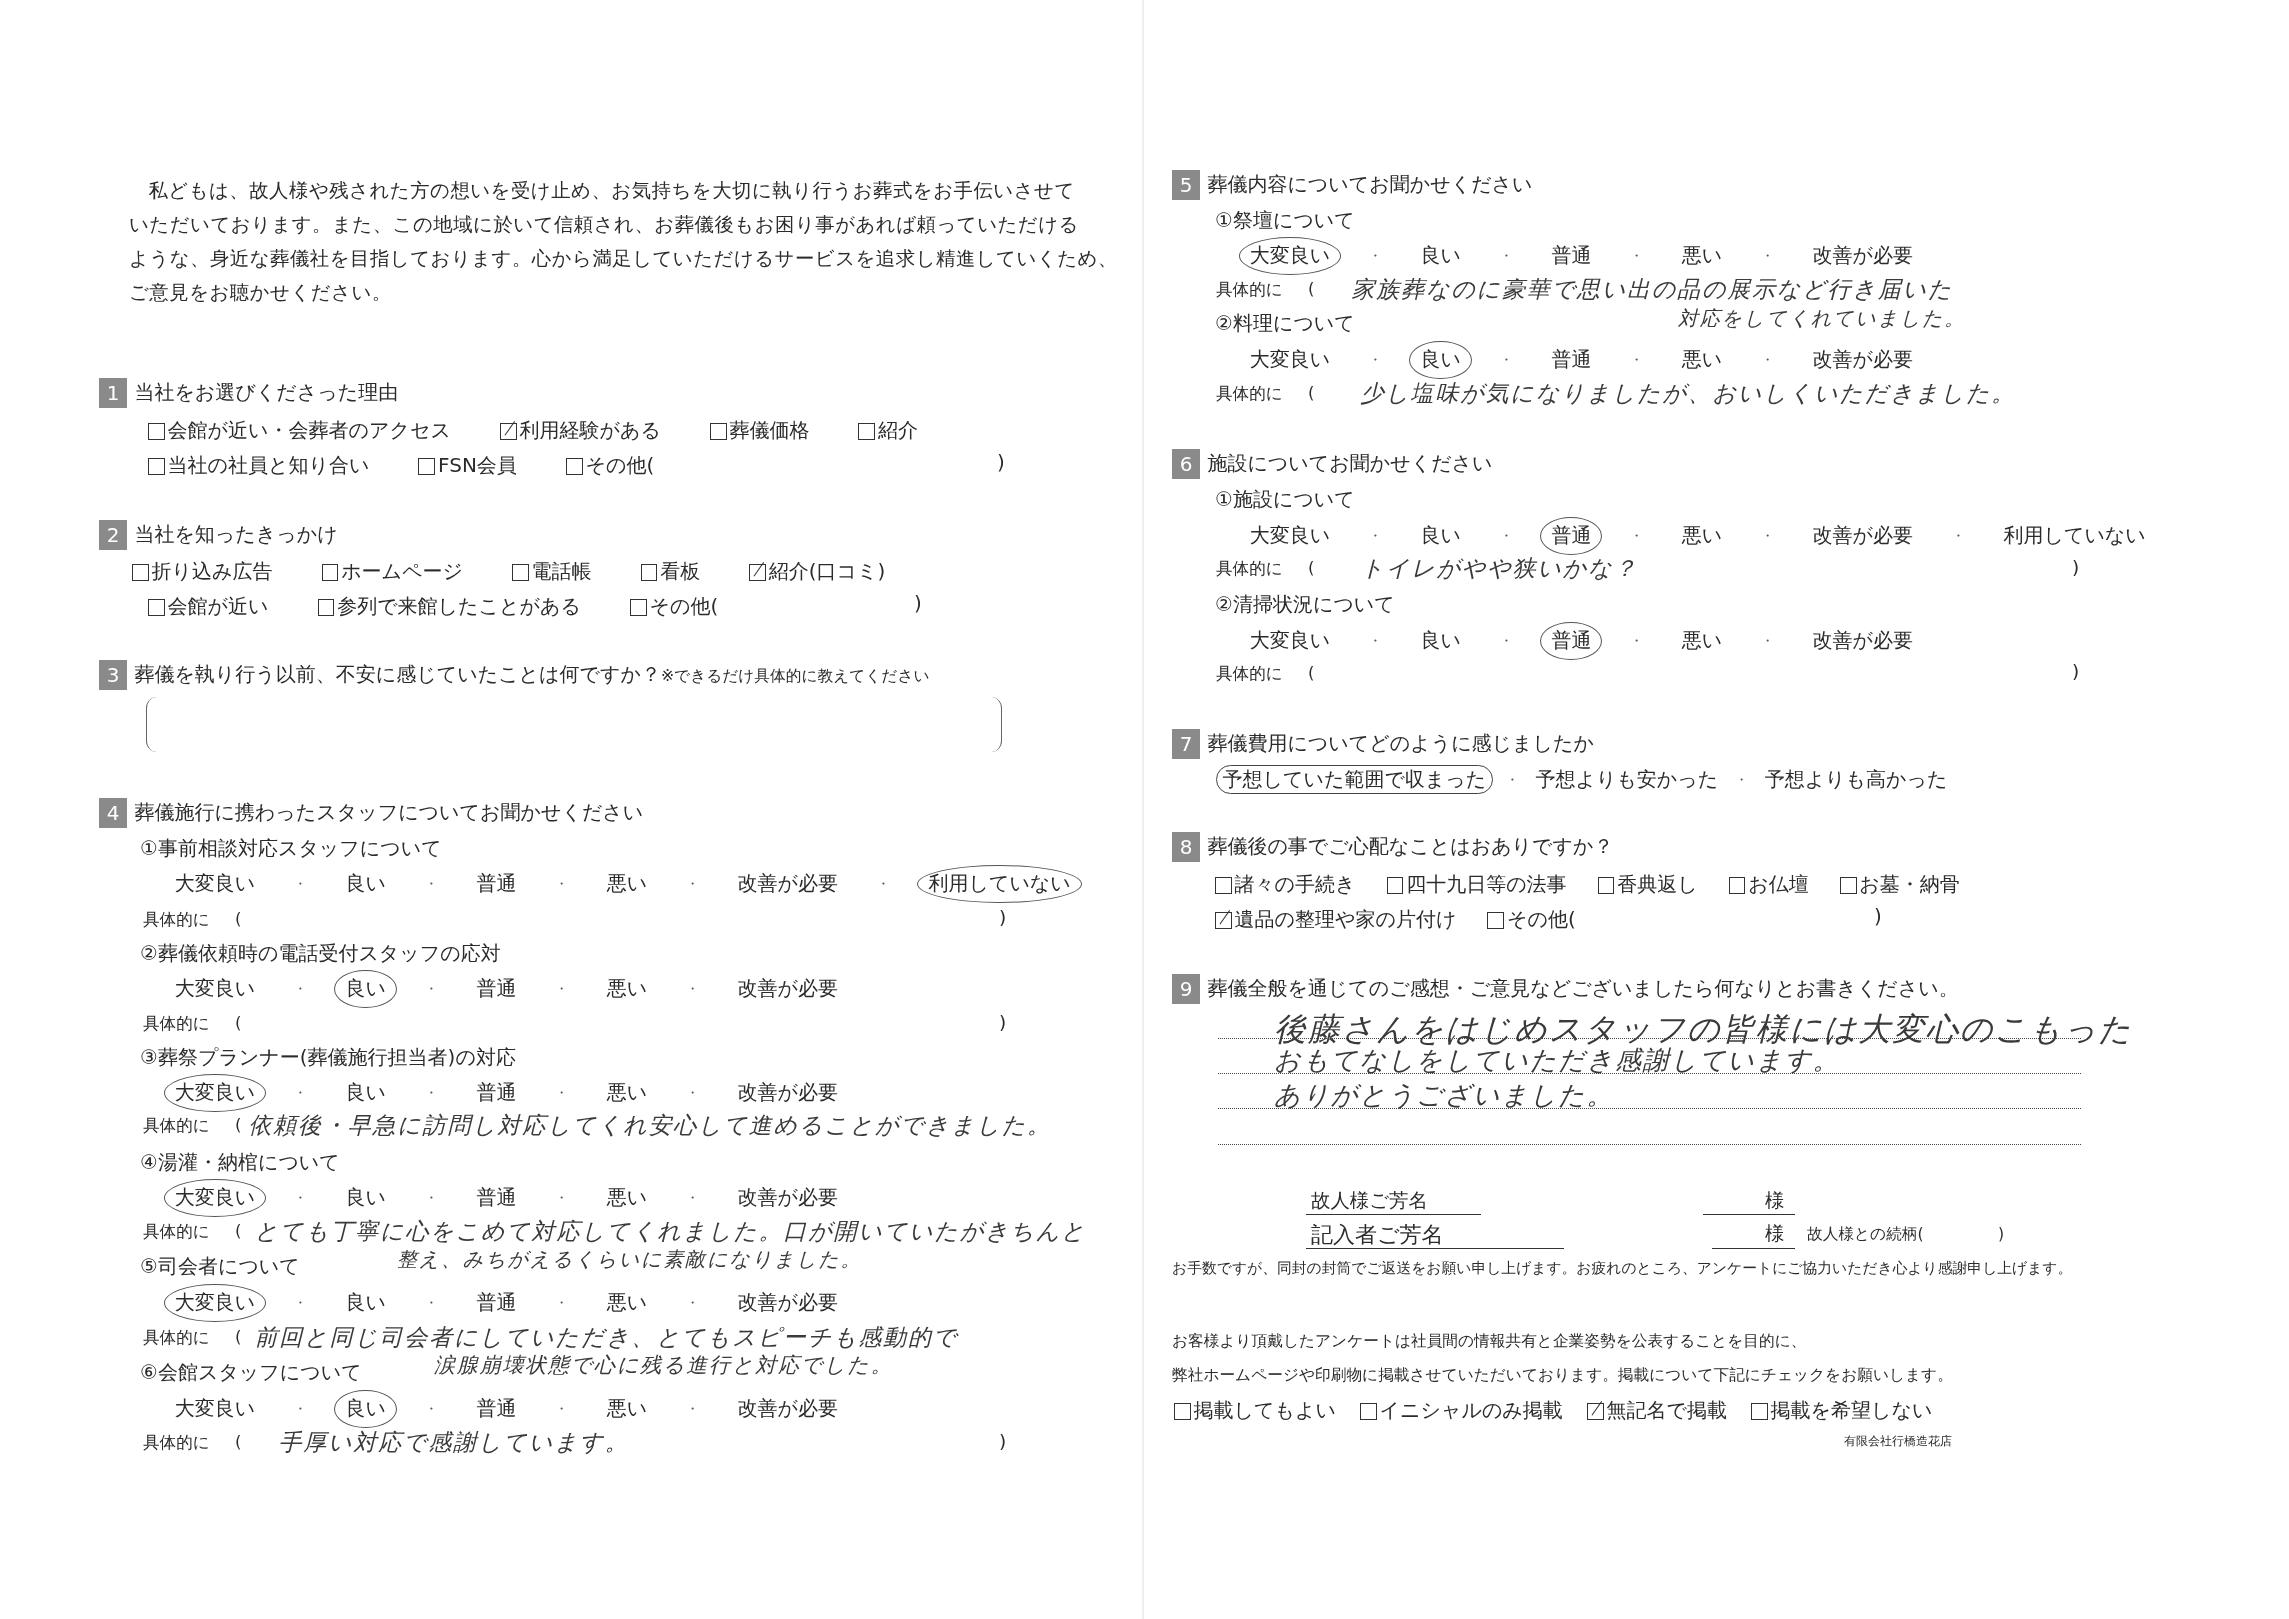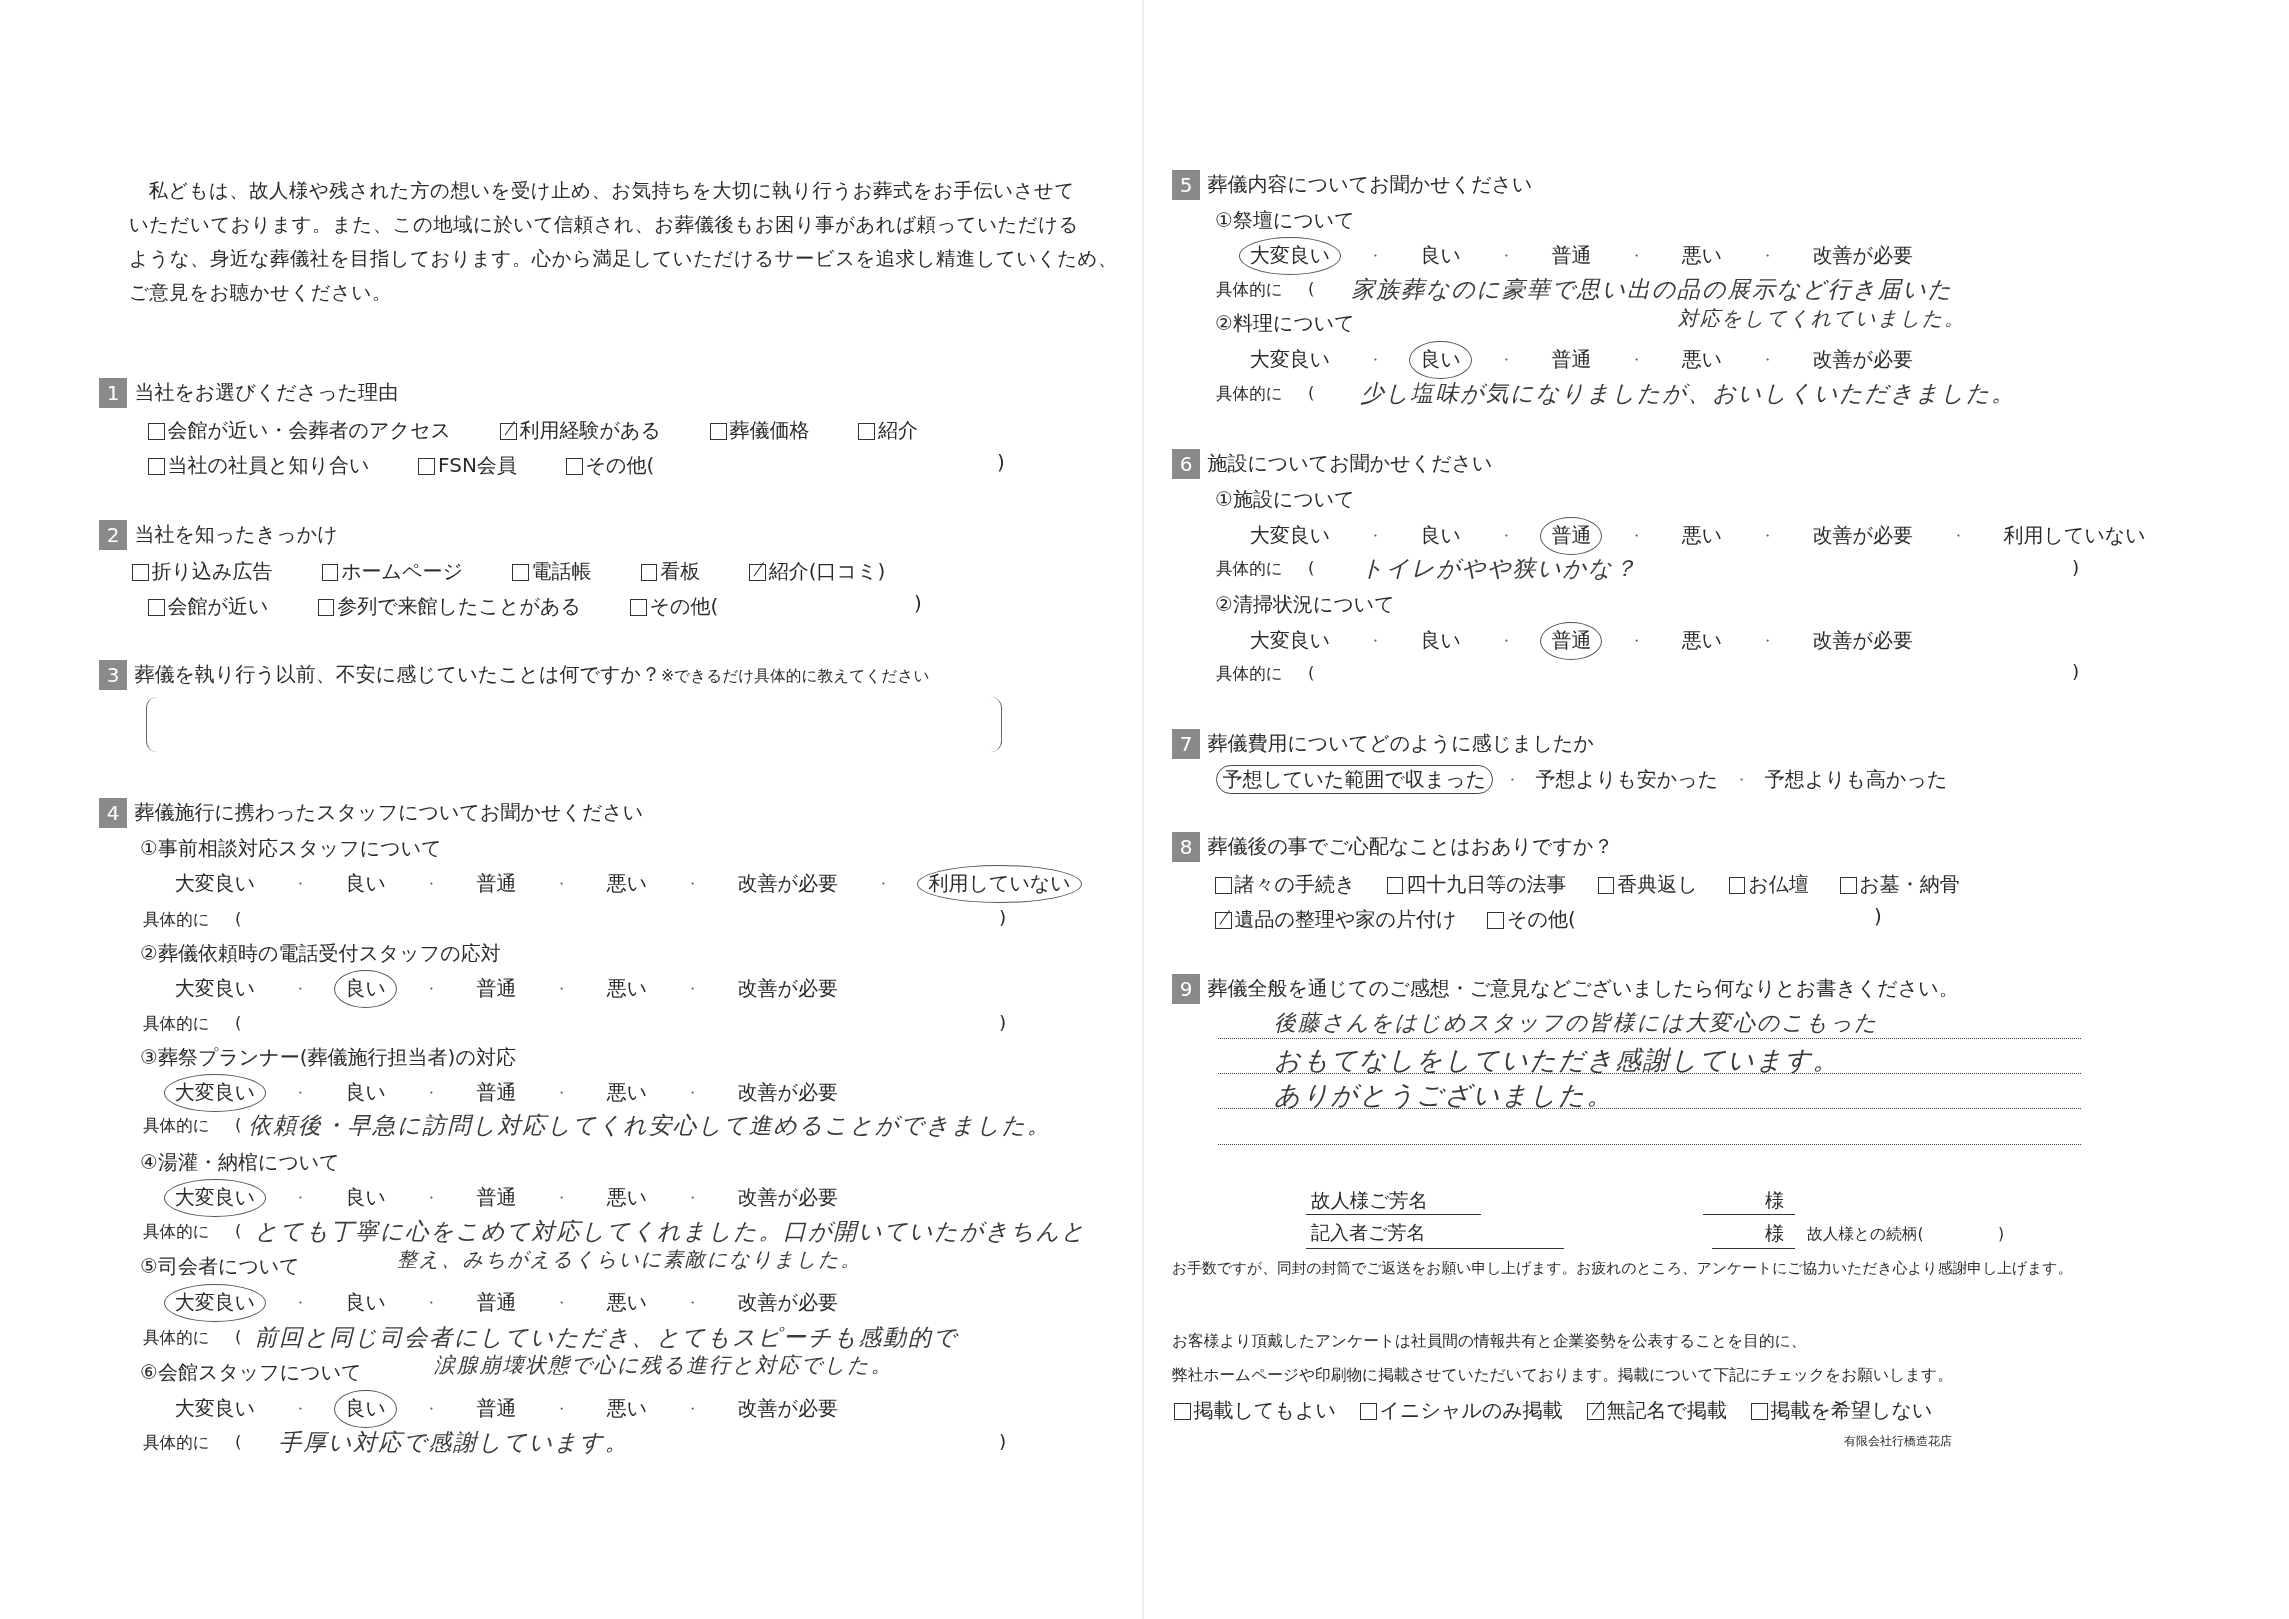--- a/index.html
+++ b/index.html
@@ -394,35 +394,35 @@
       <span class="box"></span>
       <span>その他(</span>
     </span>
 </div>
 <span class="abs" style="left:1874px; top:904px; font-size:20px;">)</span>
 
 <div class="abs sec-head" style="left:1172px; top:974px;">
   <span class="badge">9</span>
   <span class="sec-title">葬儀全般を通じてのご感想・ご意見などございましたら何なりとお書きください。</span>
 </div>
-<span class="abs hand" style="left:1274px; top:1008px; font-size:22px;">後藤さんをはじめスタッフの皆様には大変心のこもった</span>
+<span class="abs hand" style="left:1274px; top:1008px; font-size:32px;">後藤さんをはじめスタッフの皆様には大変心のこもった</span>
 <div class="dotline" style="top:1038px;"></div>
 <span class="abs hand" style="left:1274px; top:1043px; font-size:26px;">おもてなしをしていただき感謝しています。</span>
 <div class="dotline" style="top:1073px;"></div>
 <span class="abs hand" style="left:1274px; top:1078px; font-size:26px;">ありがとうございました。</span>
 <div class="dotline" style="top:1108px;"></div>
 <span class="abs hand" style="left:1274px; top:1113px; font-size:26px;"></span>
 <div class="dotline" style="top:1144px;"></div>
 
 <span class="abs" style="left:1311px; top:1187px; font-size:19.4px;">故人様ご芳名</span>
 <div class="sig-line" style="left:1306px; top:1214px; width:175px;"></div>
 <div class="sig-line" style="left:1703px; top:1214px; width:92px;"></div>
 <span class="abs" style="left:1765px; top:1187px; font-size:19.4px;">様</span>
 
-<span class="abs" style="left:1311px; top:1220px; font-size:19px;">記入者ご芳名</span>
+<span class="abs" style="left:1311px; top:1220px; font-size:22px;">記入者ご芳名</span>
 <div class="sig-line" style="left:1306px; top:1248px; width:258px;"></div>
 <div class="sig-line" style="left:1712px; top:1248px; width:83px;"></div>
 <span class="abs" style="left:1765px; top:1220px; font-size:19.4px;">様</span>
 <span class="abs small" style="left:1807px; top:1224px;">故人様との続柄(</span>
 <span class="abs small" style="left:1998px; top:1224px;">)</span>
 
 <div class="abs note" style="left:1172px; top:1259px; font-size:14.8px;">お手数ですが、同封の封筒でご返送をお願い申し上げます。お疲れのところ、アンケートにご協力いただき心より感謝申し上げます。</div>
 <div class="abs note" style="left:1172px; top:1331px;">お客様より頂戴したアンケートは社員間の情報共有と企業姿勢を公表することを目的に、</div>
 <div class="abs note" style="left:1172px; top:1365px;">弊社ホームページや印刷物に掲載させていただいております。掲載について下記にチェックをお願いします。</div>
 <div class="abs opt-row" style="left:1174px; top:1397px; gap:24px;">

